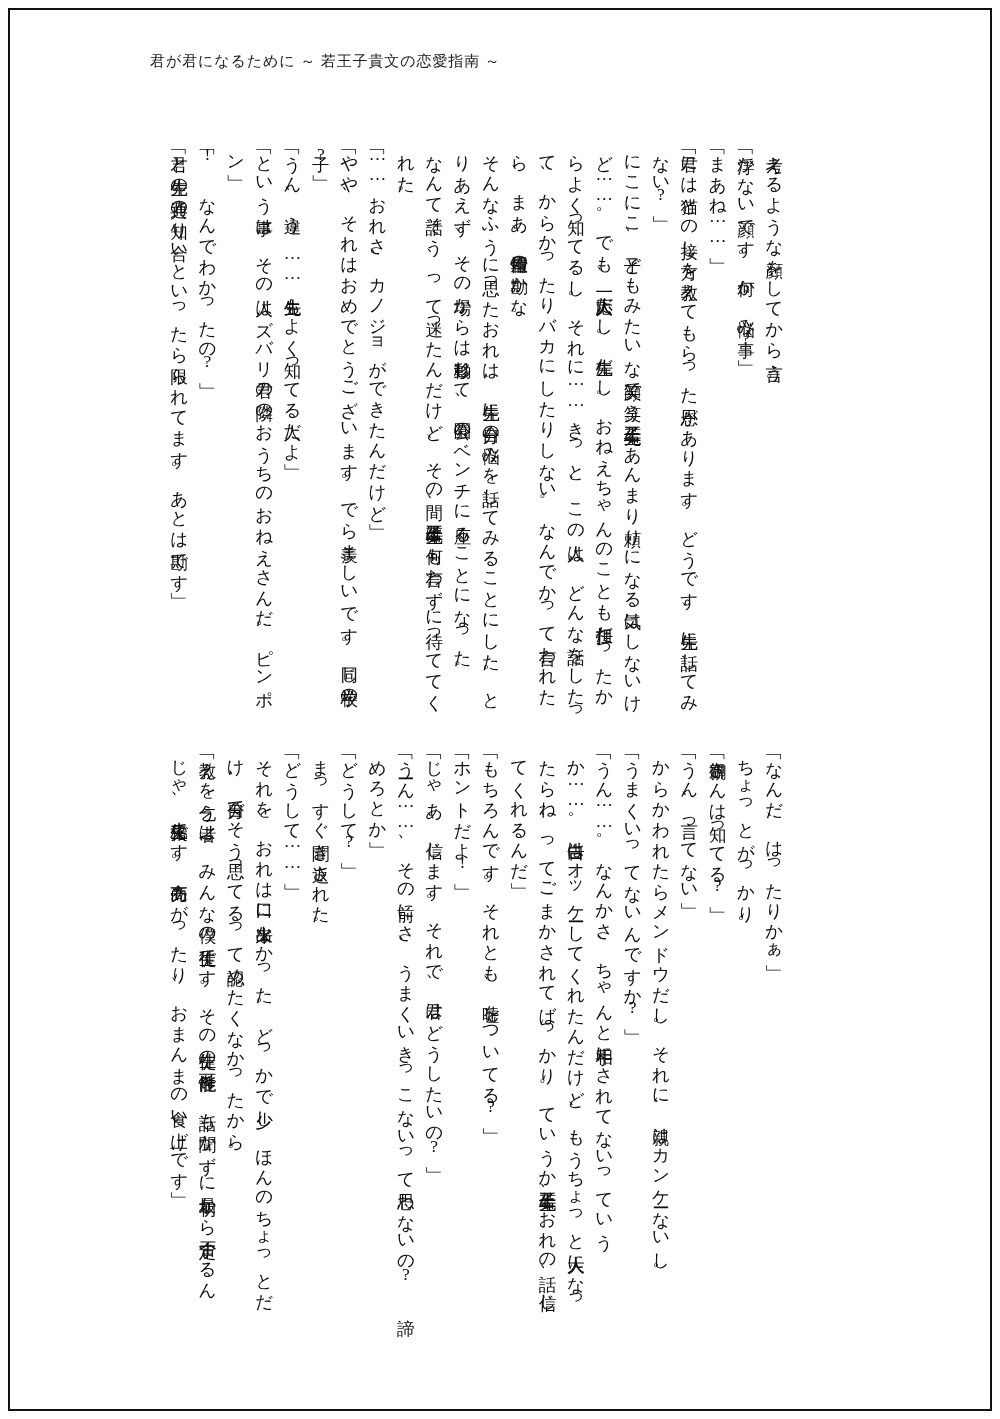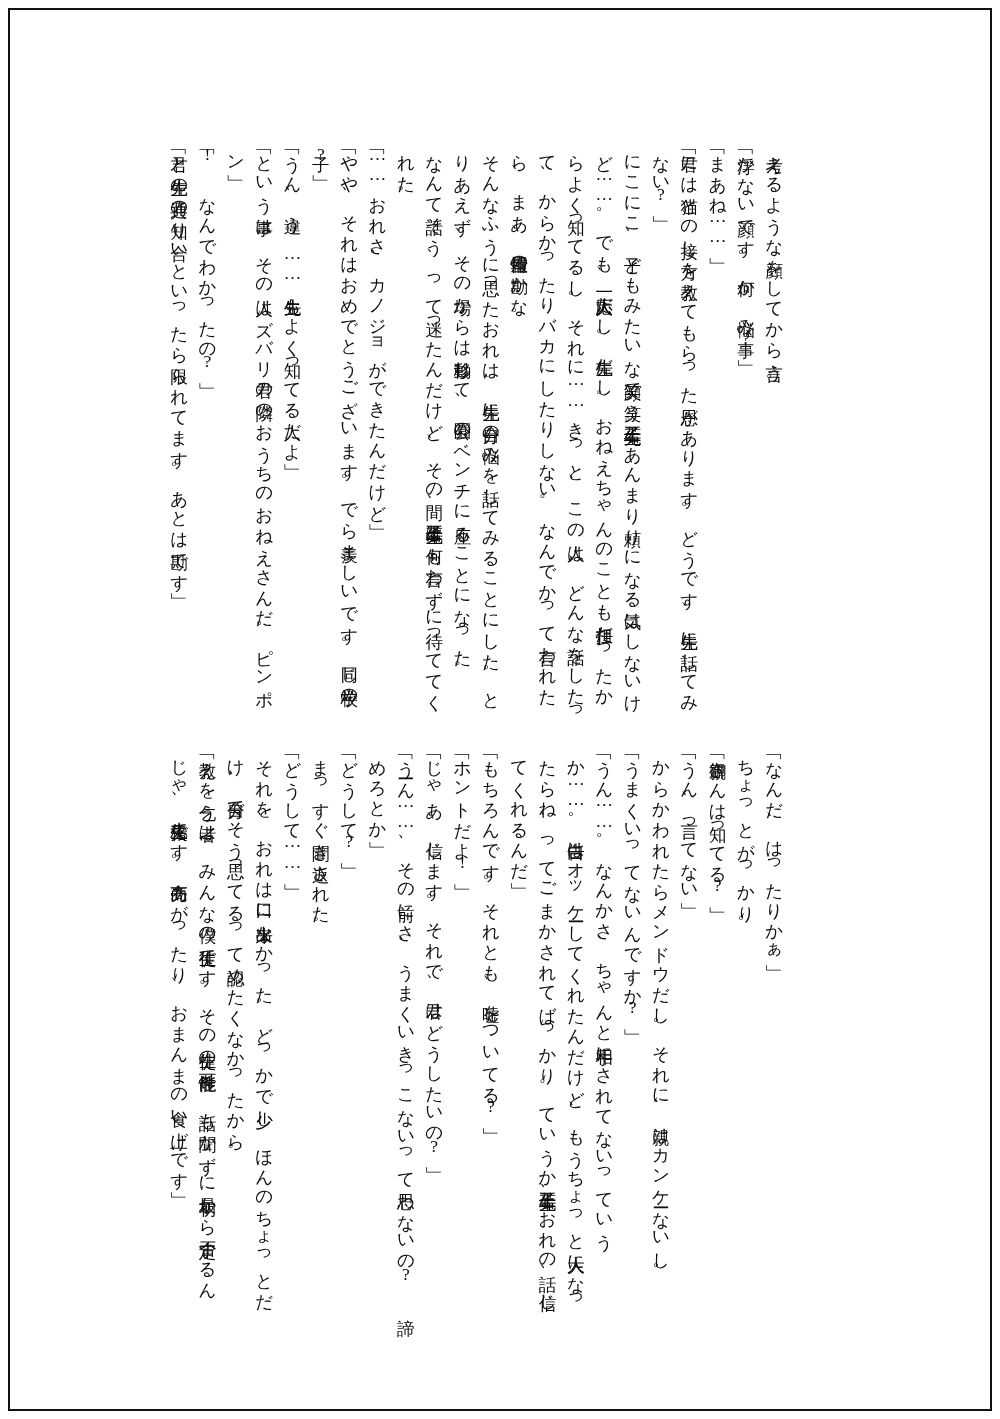--- a/index.html
+++ b/index.html
@@ -83,20 +83,21 @@
     padding: 0;
   }
 </style>
 </head>
 <body>
 
 <div class="page">
 
   <div class="page-border"></div>
 
+  <div class="header">君が君になるために ～ 若王子貴文の恋愛指南 ～</div>
 
 
   <div class="vblock top">
     <p class="vpara">考えるような顔をしてから言う。
 「浮かない顔です。何か、悩み事?」
 「まあね……」
 「君には猫との接し方を教えてもらった恩があります。どうです、先生に話してみない?」
 にこにこ、子どもみたいな笑顔で笑う若王子先生。あんまり頼りになる気はしないけど……。でも、一応大人だし。先生だし。おねえちゃんのことも担任だったからよく知ってるし。それに……きっと、この人は、どんな話をしたって、からかったりバカにしたりしない。なんでかって言われたら、まあ、情報屋の勘かな。
 そんなふうに思ったおれは、先生に自分の悩みを話してみることにした。とりあえず、その場からは移動して、公園のベンチに座ることになった。
 なんて話そう、って迷ったんだけど、その間、若王子先生は何も言わずに待っててくれた。

